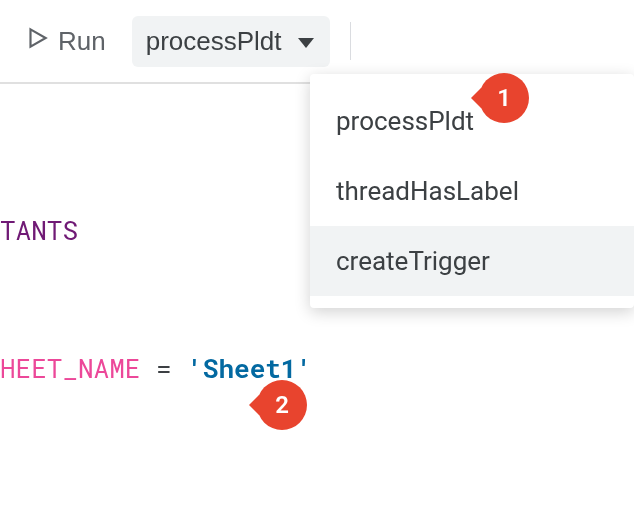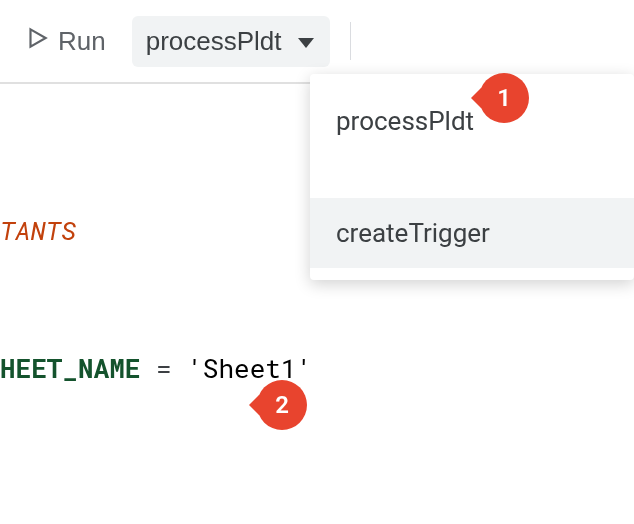--- a/index.html
+++ b/index.html
@@ -49,42 +49,42 @@
       padding-top: 30px;
       font-family: 'Roboto Mono', 'Courier New', monospace;
       font-size: 26px;
       line-height: 1.78;
       color: #3c4043;
       white-space: pre;
       overflow: hidden;
       padding-left: 0;
     }
     .code-line { padding-left: 0; }
-    .hl-comment { color: #c2410c; font-style: italic; }
-    .hl-const { color: #14532d; font-weight: bold; }
-    .hl-string { color: #000000; }
+    .hl-comment { color: #701a75; }
+    .hl-const { color: #ec4899; }
+    .hl-string { color: #0369a1; font-weight: bold; }
     .dropdown-menu {
       position: absolute;
       top: 74px;
       left: 310px;
       right: 0;
       background: #fff;
       box-shadow: 0 4px 16px rgba(0,0,0,0.18);
       border-radius: 4px;
       padding: 12px 0;
       z-index: 10;
     }
     .dropdown-item {
       padding: 20px 26px;
       font-size: 26px;
       color: #3c4043;
       cursor: pointer;
     }
     .dropdown-item:hover,
-    .dropdown-item.active { background: #f1f3f4; margin-top: 42px; }
+    .dropdown-item.active { background: #f1f3f4; }
     .callout {
       position: absolute;
       width: 50px;
       height: 50px;
       background: #e8442e;
       border-radius: 50%;
       display: flex;
       align-items: center;
       justify-content: center;
       color: #fff;
@@ -133,20 +133,21 @@
   <div class="code-line"><span class="hl-const">HEET_NAME</span><span> = </span><span class="hl-string">'Sheet1'</span></div>
   
   
   
   
   
 </div>
 
 <div class="dropdown-menu">
   <div class="dropdown-item"><span>processPldt</span></div>
+  <div class="dropdown-item"><span>threadHasLabel</span></div>
   <div class="dropdown-item active"><span>createTrigger</span></div>
 </div>
 
 <div class="callout callout-1">
     <span>1</span>
   </div>
 <div class="callout callout-2">
     <span>2</span>
   </div>
 

